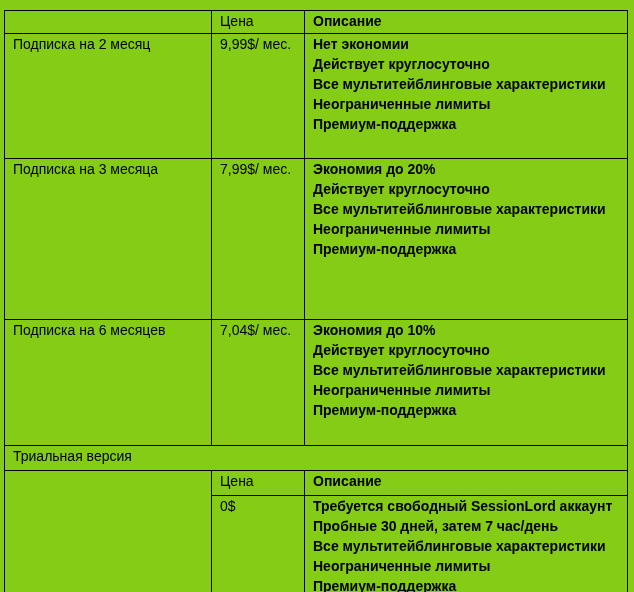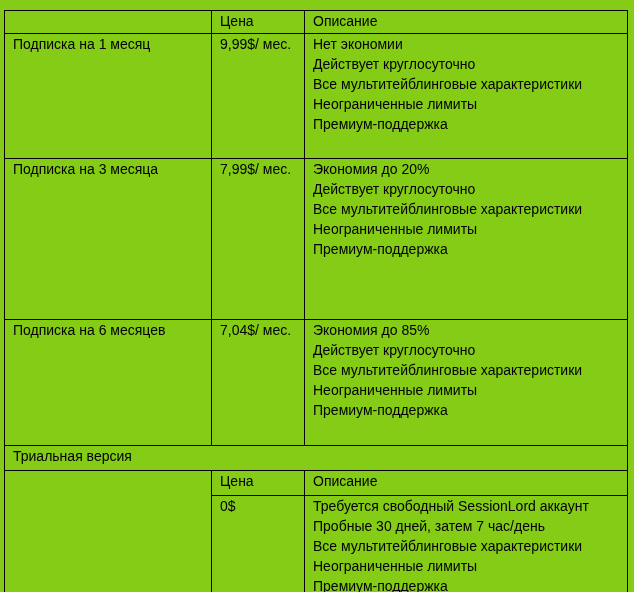--- a/index.html
+++ b/index.html
@@ -42,21 +42,21 @@
   tr.r-hdr      { height: 23px; }
   tr.r-plan1    { height: 125px; }
   tr.r-plan2    { height: 161px; }
   tr.r-plan3    { height: 126px; padding-left: 18px; }
   tr.r-trial    { height: 25px; padding-left: 48px; }
   tr.r-subhdr   { height: 25px; }
   tr.r-trialrow { height: 122px; }
 
   td.hdr-cell   { padding-top: 1px; }
   td.plan-cell  { padding-top: 21px; }
-  td.desc-cell  { padding-left: 9px; }
+  td.desc-cell  { padding-left: 9px; font-weight: bold; }
   td.bottom-cell{ padding-top: 13px; }
   td.banner-cell{ padding-top: 2px; }
 
   .feature-line { white-space: nowrap; }
 </style>
 </head>
 <body>
 
 <div class="page">
   <table class="pricing">
@@ -67,21 +67,21 @@
     </colgroup>
 
     <tbody>
         <tr class="r-hdr">
       <td class="hdr-cell"></td>
       <td class="hdr-cell">Цена</td>
       <td class="hdr-cell desc-cell">Описание</td>
     </tr>
 
     <tr class="r-plan1">
-      <td class="plan-cell">Подписка на 1 месяц</td>
+      <td class="plan-cell">Подписка на 2 месяц</td>
       <td class="plan-cell">9,99$/ мес.</td>
       <td class="plan-cell desc-cell">
         <div class="feature-line">Нет экономии</div>
         <div class="feature-line">Действует круглосуточно</div>
         <div class="feature-line">Все мультитейблинговые характеристики</div>
         <div class="feature-line">Неограниченные лимиты</div>
         <div class="feature-line">Премиум-поддержка</div>
       </td>
     </tr>
 
@@ -94,21 +94,21 @@
         <div class="feature-line">Все мультитейблинговые характеристики</div>
         <div class="feature-line">Неограниченные лимиты</div>
         <div class="feature-line">Премиум-поддержка</div>
       </td>
     </tr>
 
     <tr class="r-plan3">
       <td class="plan-cell">Подписка на 6 месяцев</td>
       <td class="plan-cell">7,04$/ мес.</td>
       <td class="plan-cell desc-cell">
-        <div class="feature-line">Экономия до 85%</div>
+        <div class="feature-line">Экономия до 10%</div>
         <div class="feature-line">Действует круглосуточно</div>
         <div class="feature-line">Все мультитейблинговые характеристики</div>
         <div class="feature-line">Неограниченные лимиты</div>
         <div class="feature-line">Премиум-поддержка</div>
       </td>
     </tr>
 
     <tr class="r-trial">
       <td class="banner-cell" colspan="3">Триальная версия</td>
     </tr>

